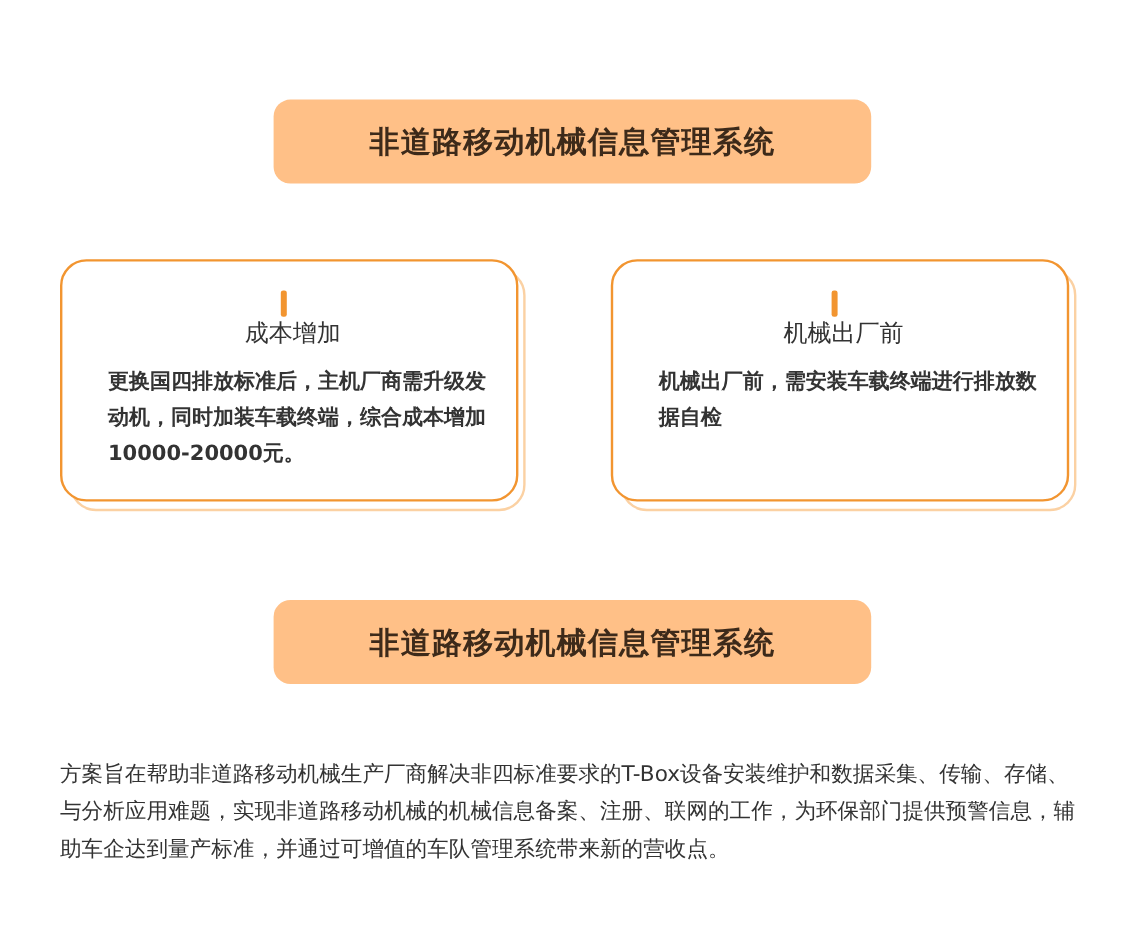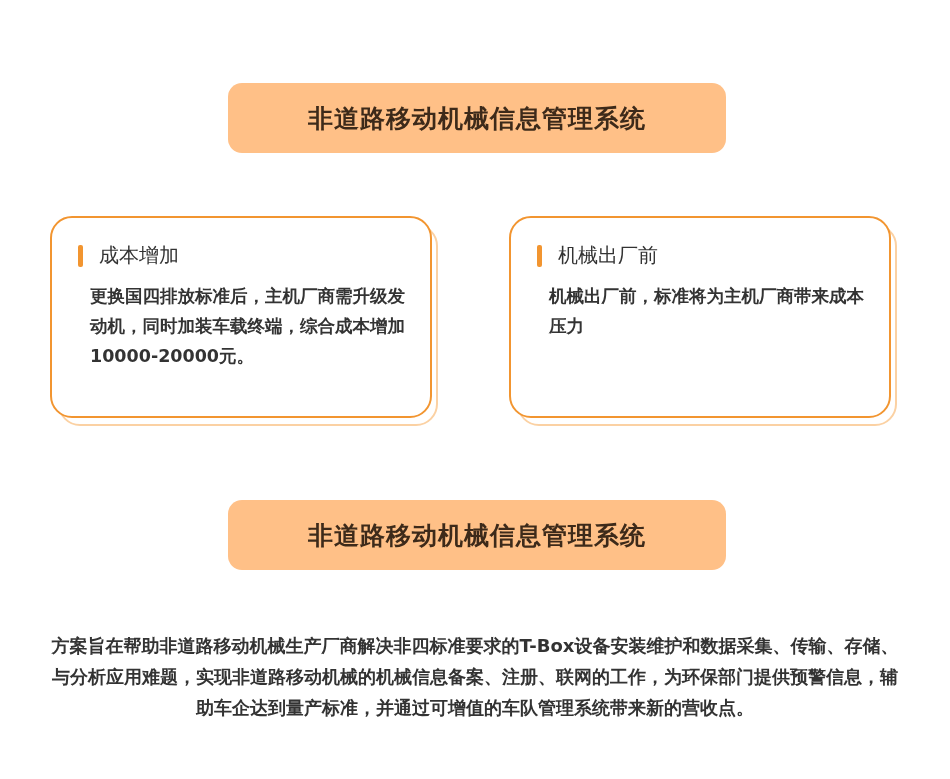--- a/index.html
+++ b/index.html
@@ -10,28 +10,28 @@
             display:flex; align-items:center; justify-content:center;
             font-size:25px; font-weight:bold; color:#3d2a1a; letter-spacing:1px; }
   .banner.b1 { top:83px; }
   .banner.b2 { top:500px; }
   .card-wrap { position:absolute; top:216px; width:382px; height:202px; }
   .card-shadow { position:absolute; left:8px; top:8px; width:380px; height:202px;
                  border:2px solid #fbd1a3; border-radius:22px; background:#fff; box-sizing:border-box; }
   .card { position:absolute; left:0; top:0; width:382px; height:202px;
           border:2px solid #f29530; border-radius:22px; background:#fff; box-sizing:border-box;
           padding:20px 20px 0 26px; }
-  .card-title { display:flex; align-items:center; font-size:20px; color:#333; margin-top:4px; }
+  .card-title { display:flex; align-items:center; font-size:20px; color:#333; margin-top:4px;flex-direction:column; }
   .bar { width:5px; height:22px; background:#f29530; border-radius:2px; margin-right:16px; }
   .card-body { margin-top:12px; font-size:17.5px; line-height:30px; color:#333; font-weight:bold; }
   .card-body p { margin:0 0 4px 12px; }
   .wrap-left { left:50px; }
   .wrap-right { left:509px; }
   .desc { position:absolute; left:50px; top:630px; width:850px;
-          font-size:18px; line-height:31px; color:#333; font-weight:bold;text-align:center; }
+          font-size:18px; line-height:31px; color:#333; font-weight:normal; }
 </style>
 </head>
 <body>
 
 <div class="banner b1">
   <span>非道路移动机械信息管理系统</span>
 </div>
 
 <div class="card-wrap wrap-left">
   <div class="card-shadow"></div>
@@ -47,21 +47,21 @@
 </div>
 
 <div class="card-wrap wrap-right">
   <div class="card-shadow"></div>
   <div class="card">
     <div class="card-title">
       <span class="bar"></span>
       <span>机械出厂前</span>
     </div>
     <div class="card-body">
-      <p>机械出厂前，标准将为主机厂商带来成本压力</p>
+      <p>机械出厂前，需安装车载终端进行排放数据自检</p>
     </div>
   </div>
 </div>
 
 <div class="banner b2">
   <span>非道路移动机械信息管理系统</span>
 </div>
 
 <div class="desc">方案旨在帮助非道路移动机械生产厂商解决非四标准要求的T-Box设备安装维护和数据采集、传输、存储、与分析应用难题，实现非道路移动机械的机械信息备案、注册、联网的工作，为环保部门提供预警信息，辅助车企达到量产标准，并通过可增值的车队管理系统带来新的营收点。</div>
 

